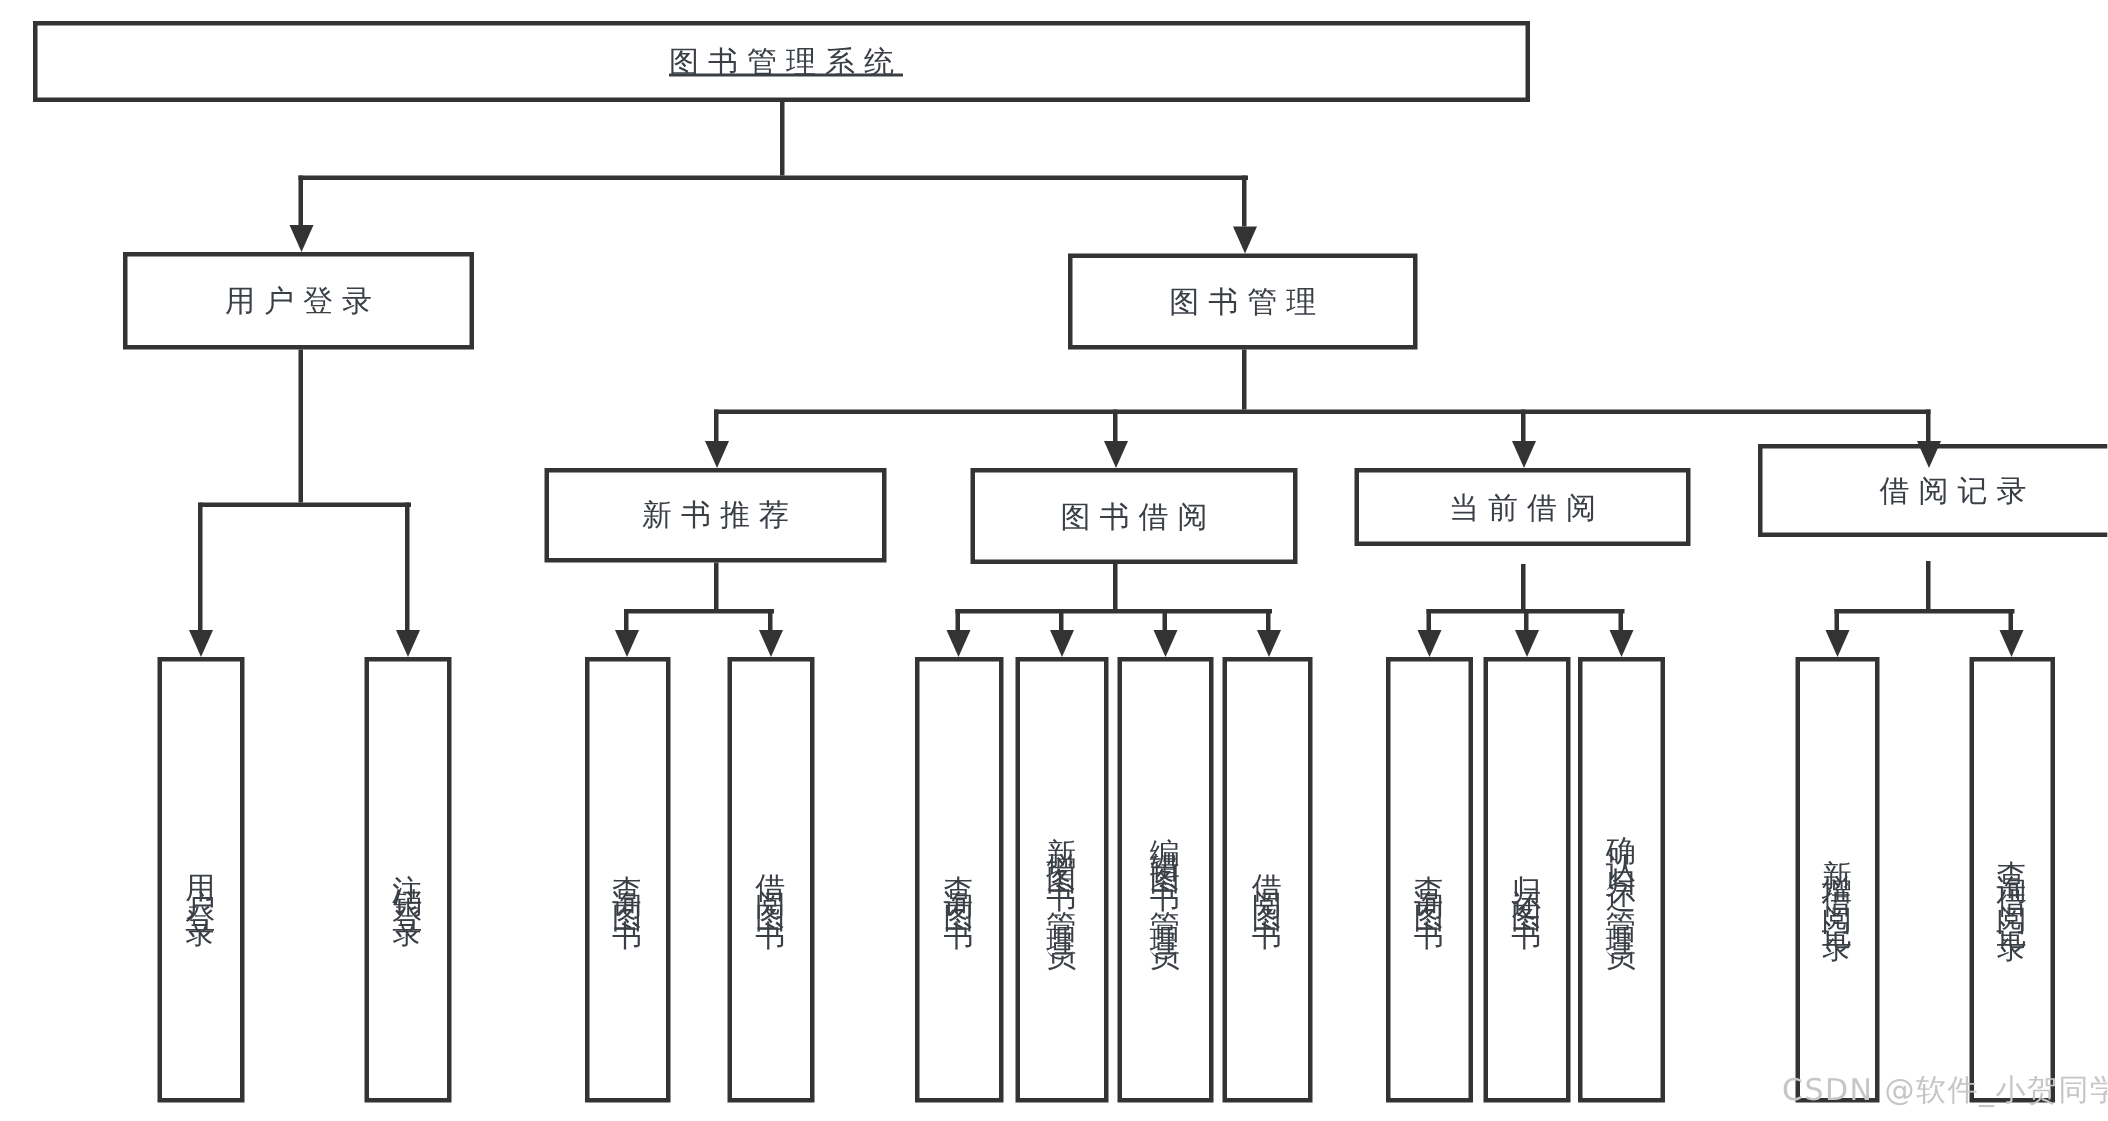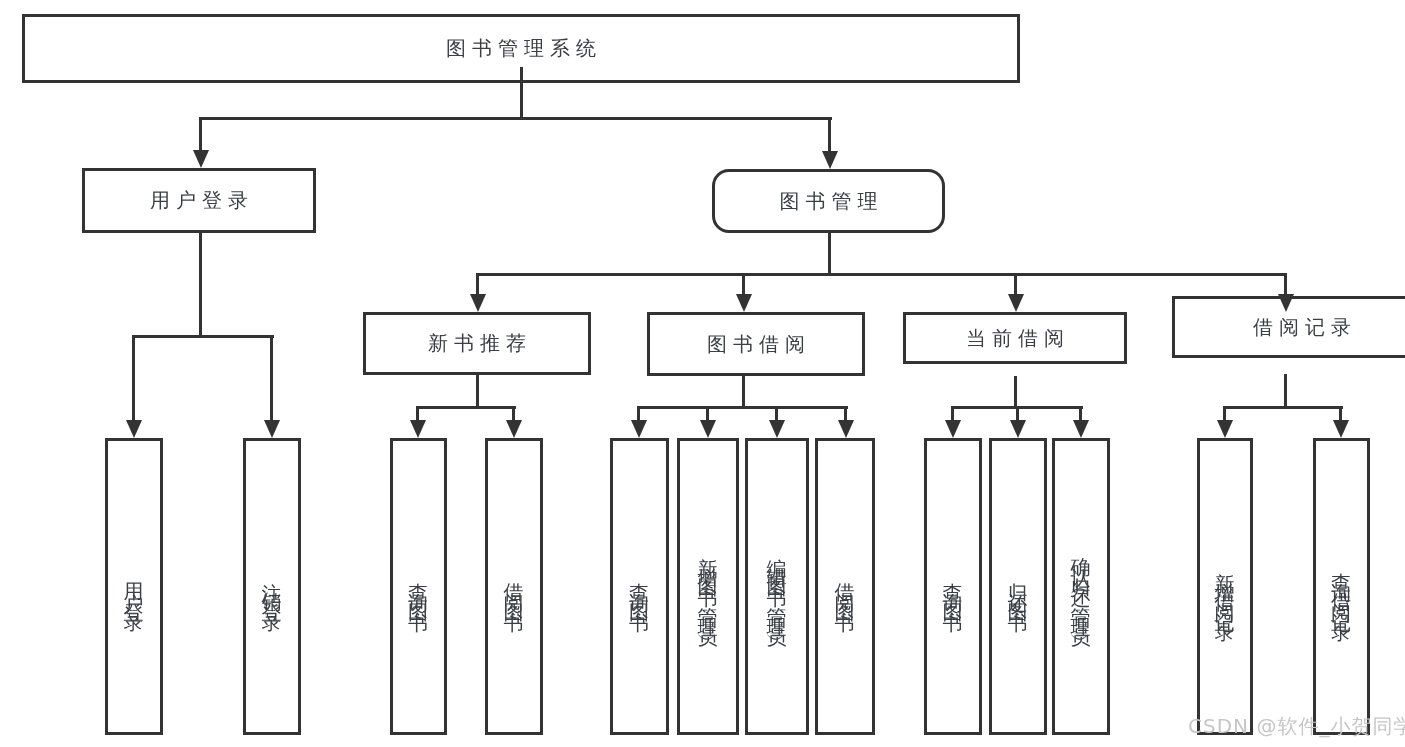--- a/index.html
+++ b/index.html
@@ -57,28 +57,28 @@
     color: #c6c6c6;
     z-index: 10;
     white-space: nowrap;
   }
 </style>
 </head>
 <body>
 
 <div class="canvas">
 
-  <div class="box hbox" style="left:22px; top:14px; width:998px; height:69px;">
+  <div class="box hbox" style="left:22px; top:14px; width:998px; height:54px;text-decoration:underline;">
     <span class="lbl">图书管理系统</span>
   </div>
 
   <div class="box hbox" style="left:82px; top:168px; width:234px; height:65px;">
     <span class="lbl">用户登录</span>
   </div>
-  <div class="box hbox" style="left:712px; top:169px; width:233px; height:64px;border-radius:17px;">
+  <div class="box hbox" style="left:712px; top:169px; width:233px; height:64px;">
     <span class="lbl">图书管理</span>
   </div>
 
   <div class="box hbox" style="left:363px; top:312px; width:228px; height:63px;">
     <span class="lbl">新书推荐</span>
   </div>
   <div class="box hbox" style="left:634px; top:312px; width:218px; height:64px;margin-left:13px;">
     <span class="lbl">图书借阅</span>
   </div>
   <div class="box hbox" style="left:903px; top:312px; width:224px; height:52px;">

